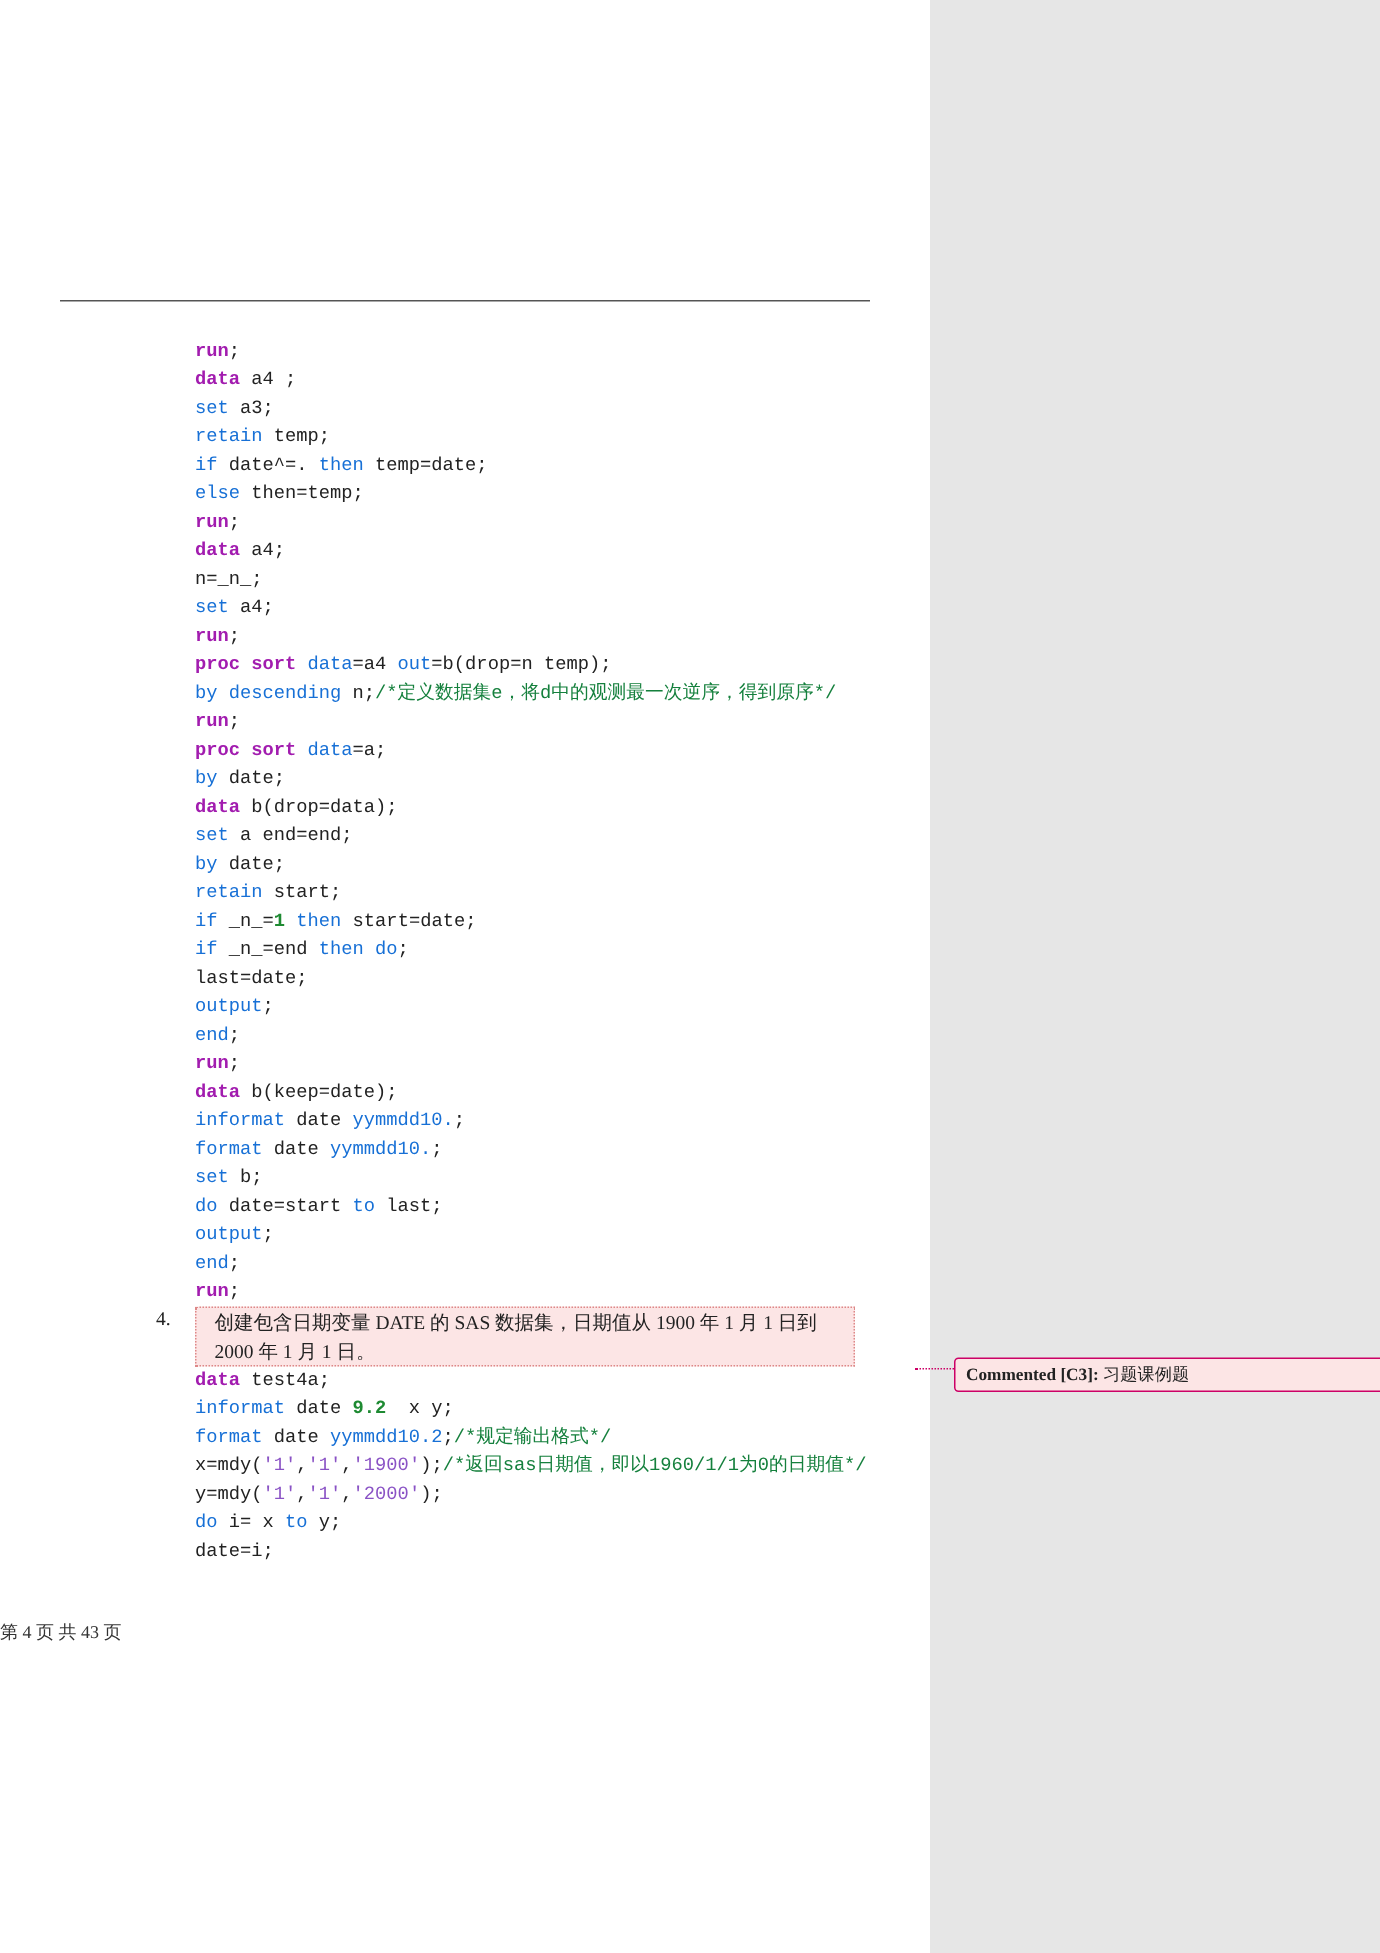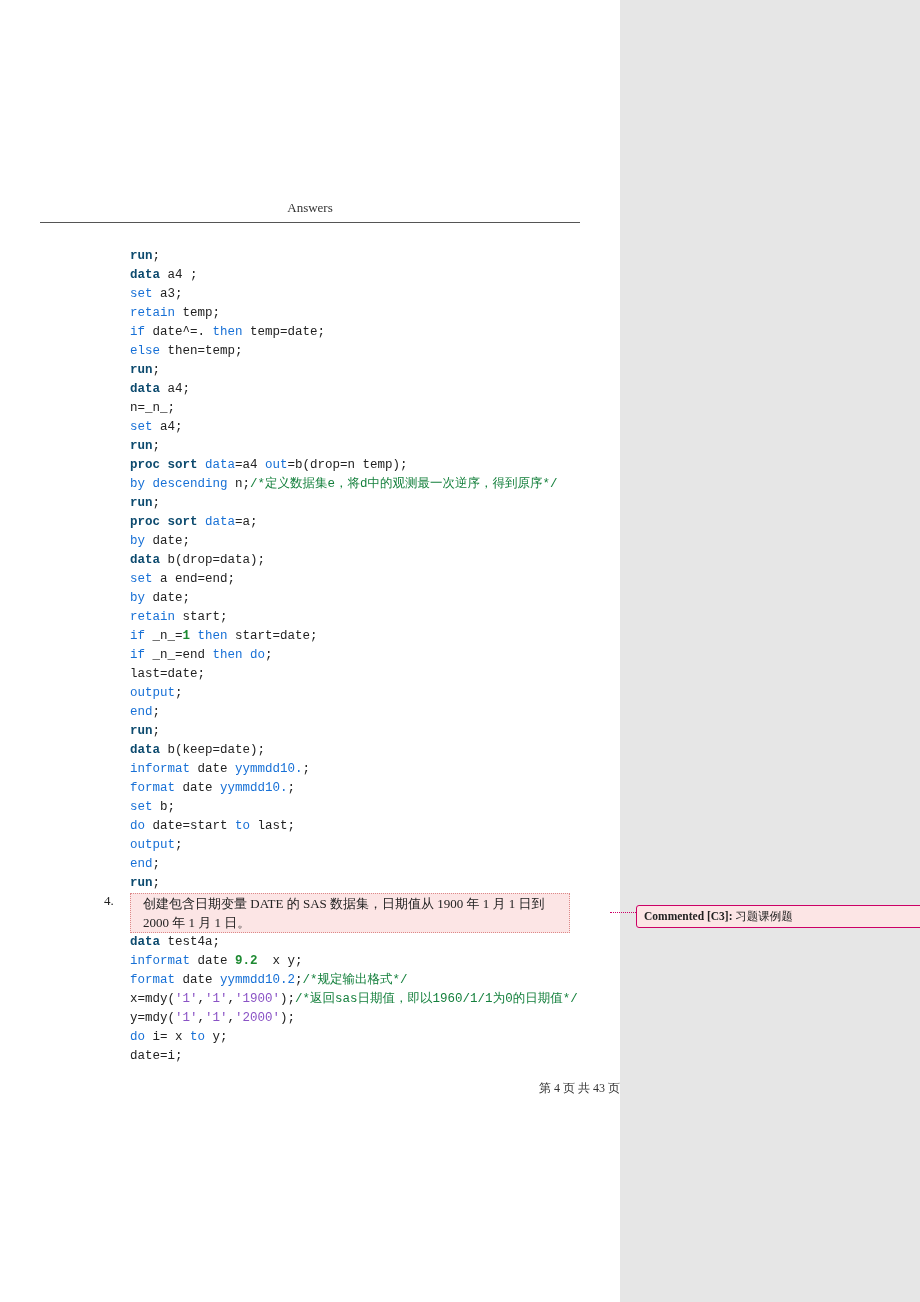--- a/index.html
+++ b/index.html
@@ -45,21 +45,21 @@
     margin-left: 26px;
   }
   .note-line {
     font-family: "SimSun", serif;
     font-size: 12.5px;
     line-height: 19px;
     margin-left: 26px;
     font-weight: bold;
     color: #222;
   }
-  .kw { color: #0c4a6e; font-weight: bold; }
+  .kw { color: #a21caf; font-weight: bold; }
   .fn { color: #1770d6; }
   .str { color: #8a53c5; }
   .cmt { color: #15803d; }
   .num { color: #1e8a32; font-weight: bold; }
   .question {
     position: relative;
   }
   .question-num {
     position: absolute;
     left: 0px;
@@ -74,21 +74,21 @@
     color: #222;
     background: #fce5e5;
     border: 1px dotted #d88;
     padding: 0 12px;
   }
   .page-number {
     position: absolute;
     bottom: 205px;
     left: 0;
     width: 620px;
-    text-align: right;
+    text-align: left;
     font-size: 12px;
     color: #333;
     font-family: "SimSun", serif;
   }
   .comment-pane {
     position: absolute;
     left: 630px;
     top: 0;
     width: 290px;
     height: 1302px;
@@ -113,21 +113,20 @@
     left: 610px;
     width: 26px;
     height: 1px;
     border-top: 1px dotted #c06;
   }
 </style>
 </head>
 <body>
 
 <div class="page">
-  <div class="header-title">Answers</div>
   <hr class="header-rule">
 
   <div class="content">
     <div id="code-p1" class="codeblock"><span class="kw">run</span><span>;</span>
 <span class="kw">data</span><span> a4 ;</span>
 <span class="fn">set</span><span> a3;</span>
 <span class="fn">retain</span><span> temp;</span>
 <span class="fn">if</span><span> date^=. </span><span class="fn">then</span><span> temp=date;</span>
 <span class="fn">else</span><span> then=temp;</span>
 <span class="kw">run</span><span>;</span>

